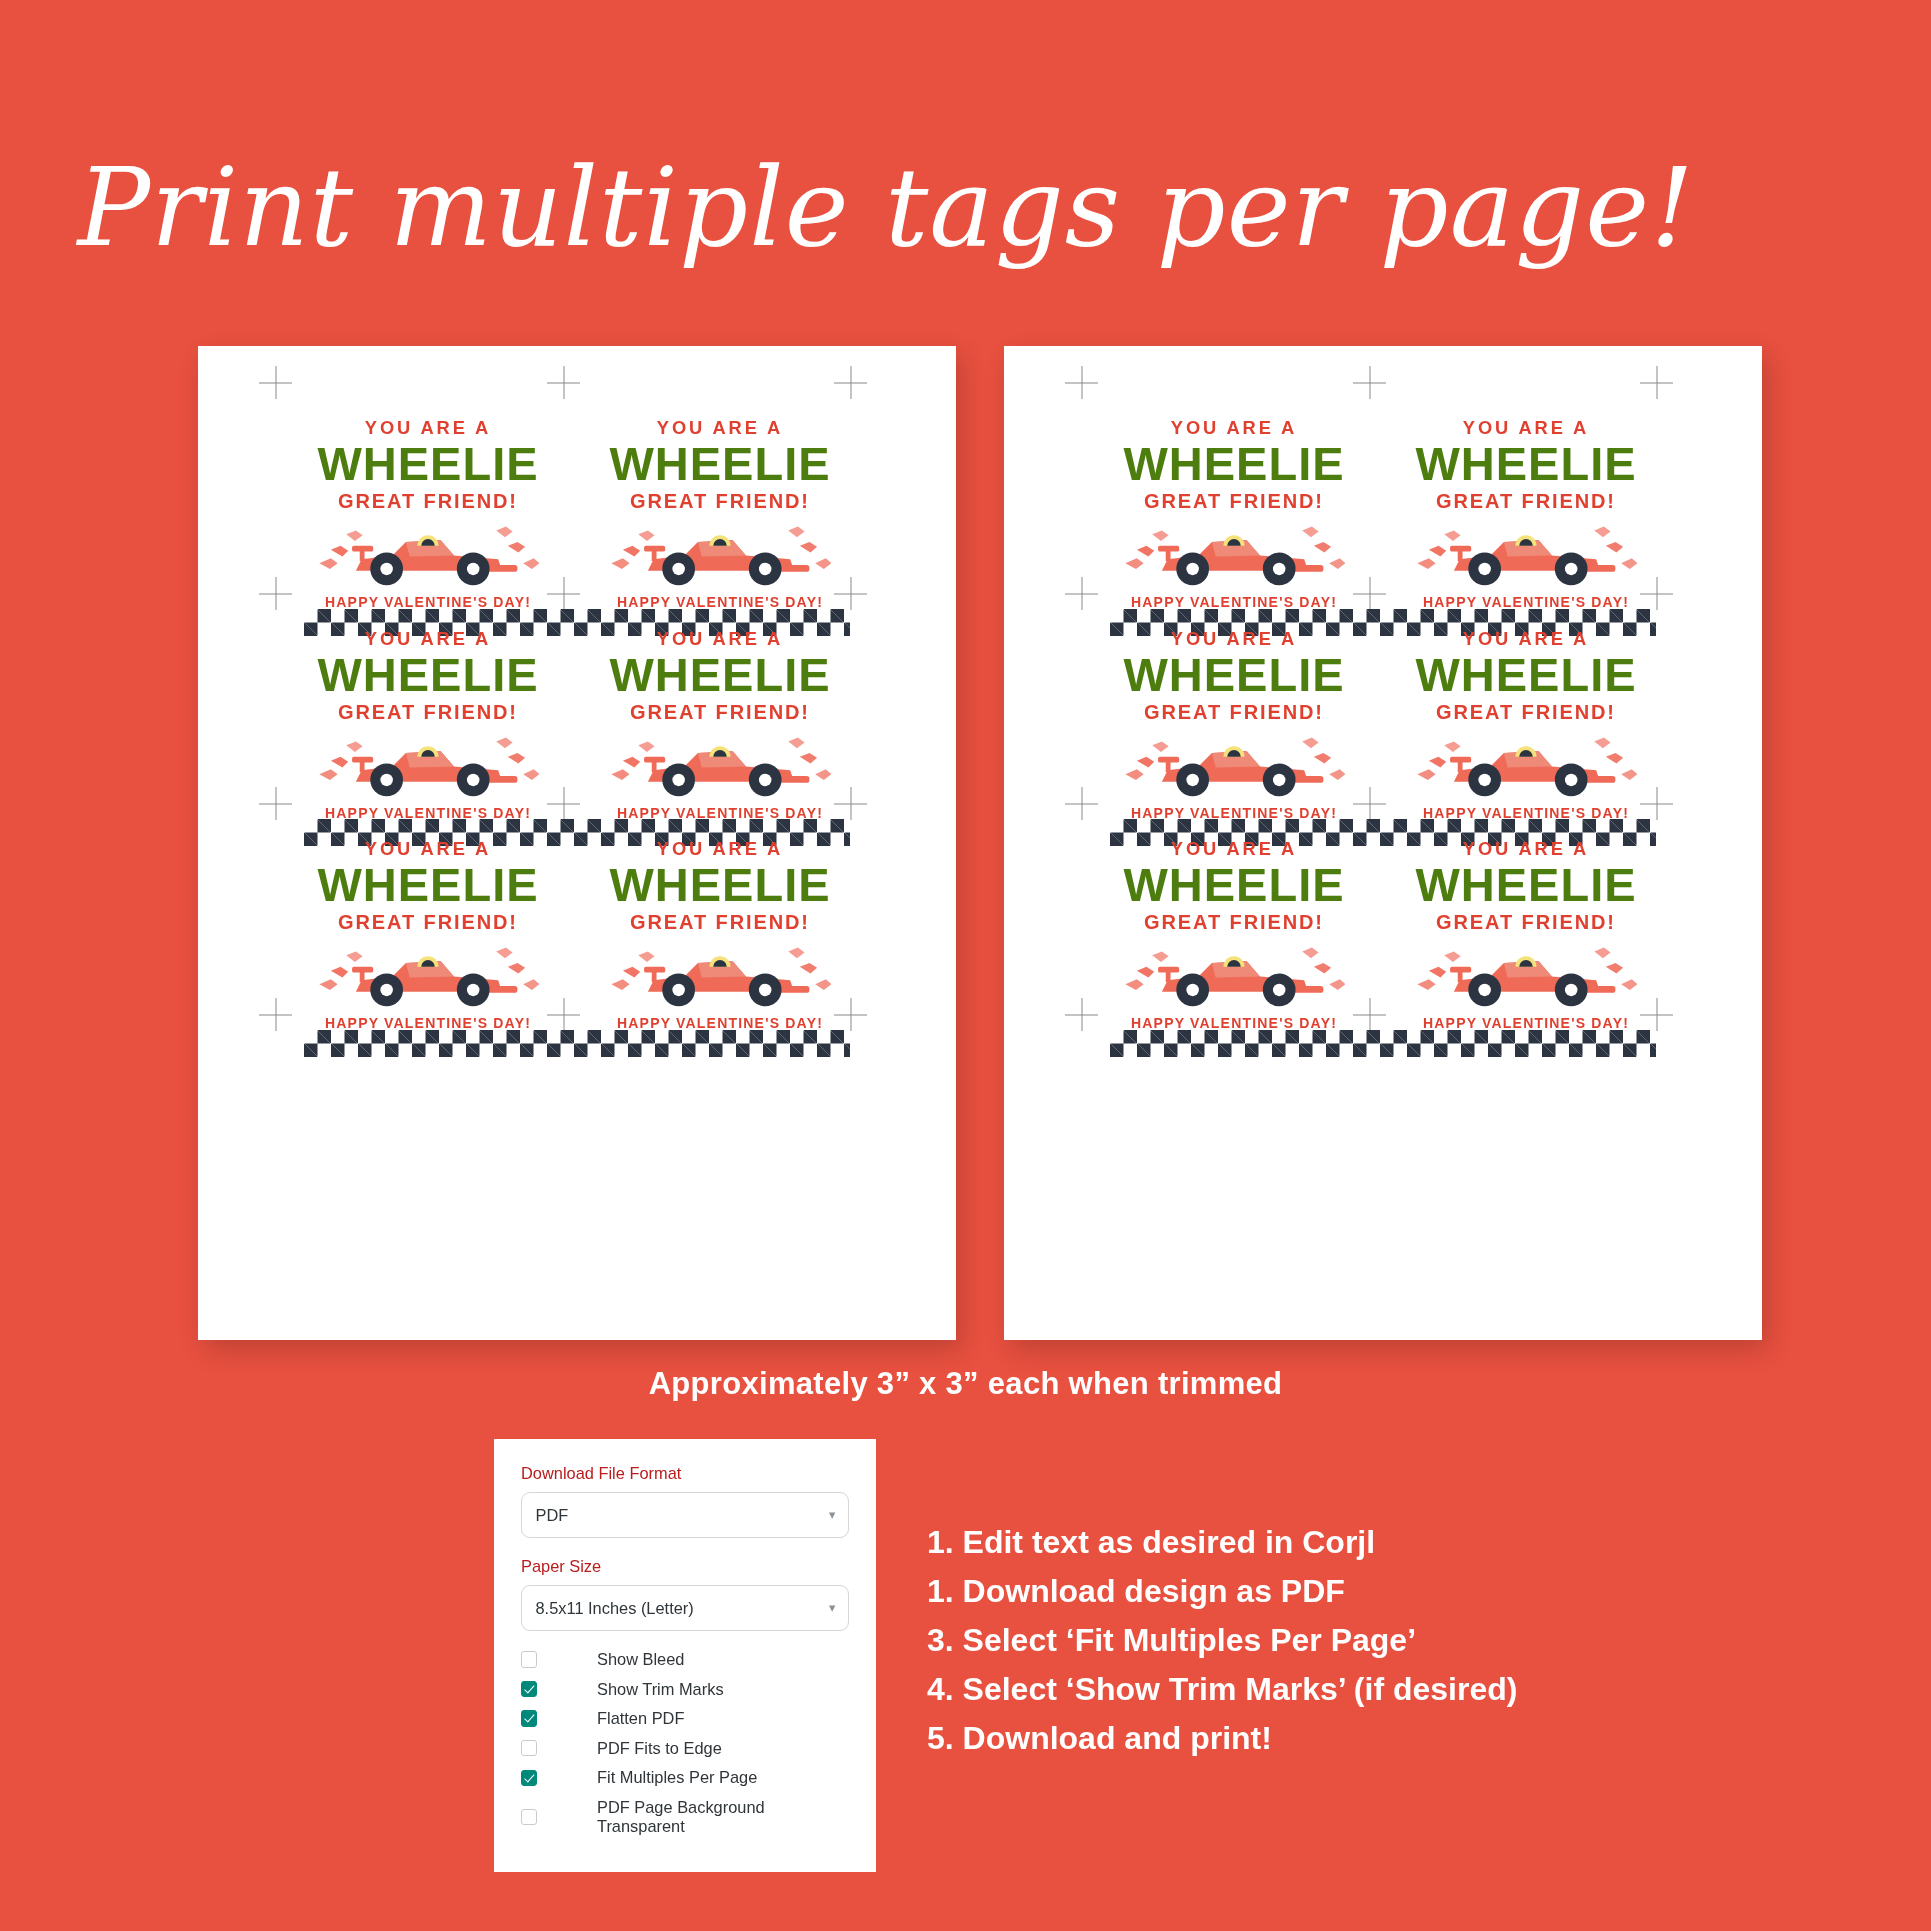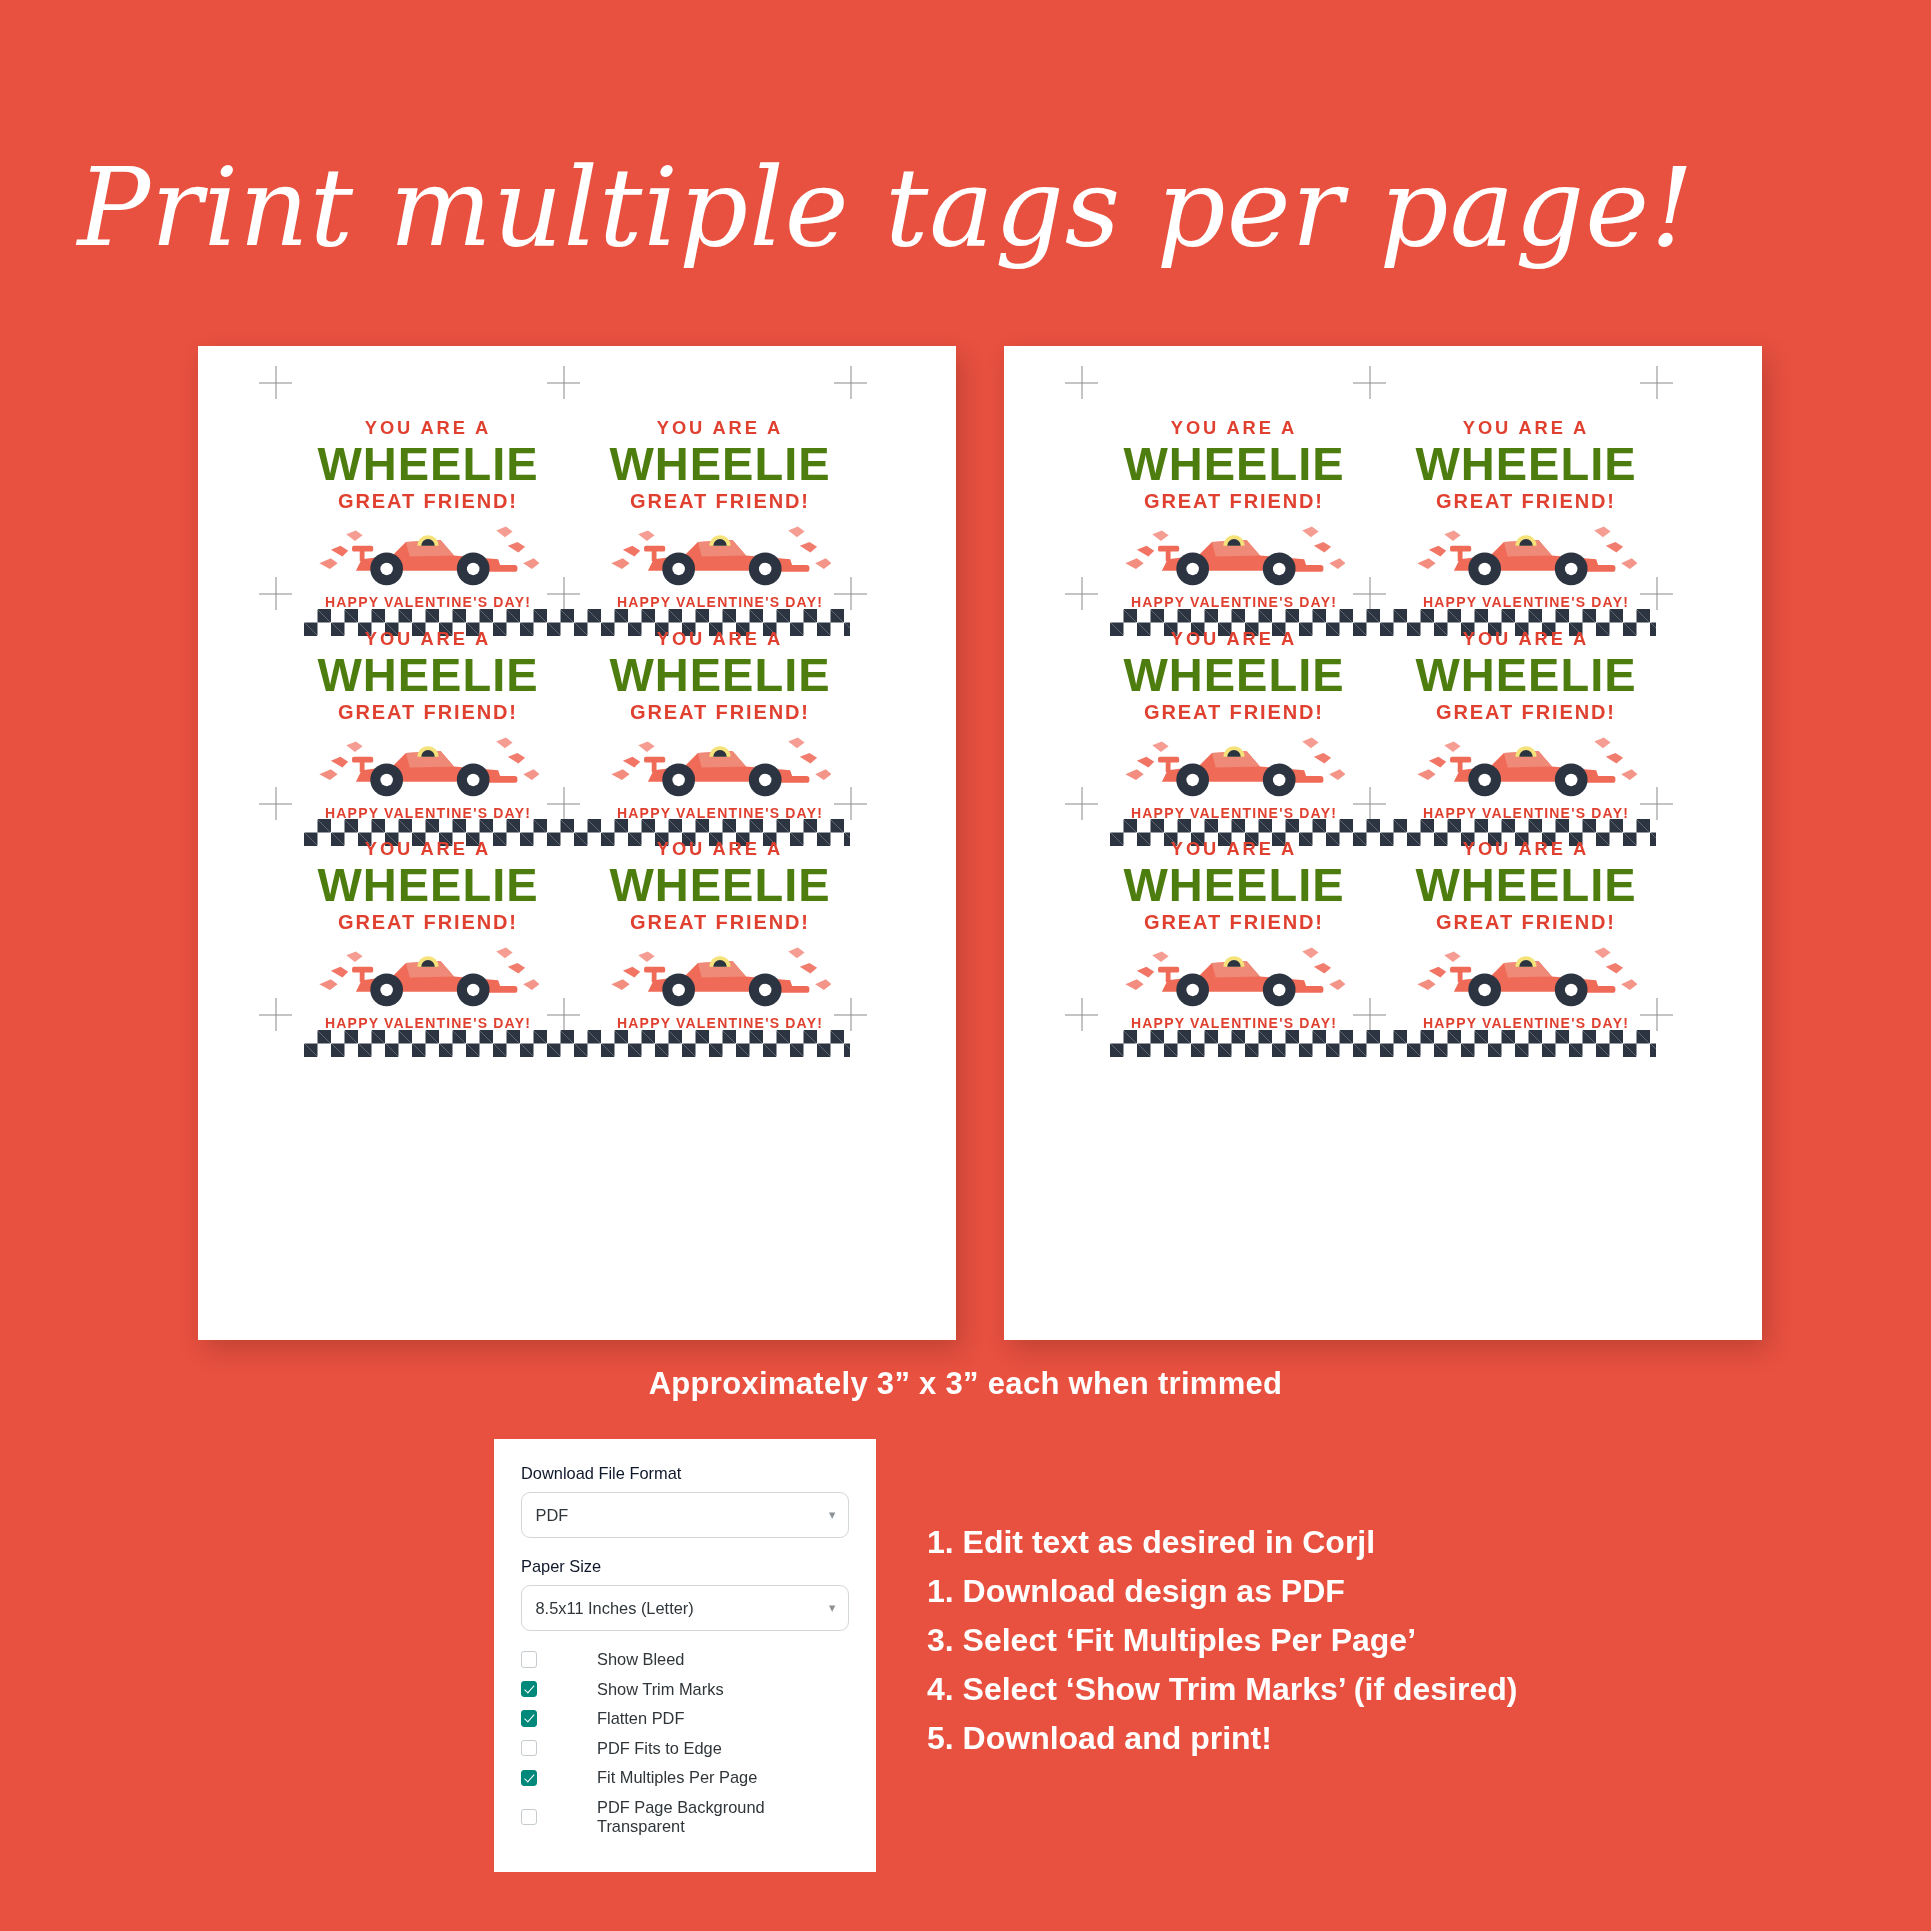--- a/index.html
+++ b/index.html
@@ -145,21 +145,21 @@
   .panel {
     position: absolute;
     left: 494px;
     top: 1439px;
     width: 382px;
     background: #ffffff;
     padding: 25px 27px 25px 27px;
     box-sizing: border-box;
   }
   .panel .field-label {
-    color: #0f172a;
+    color: #b91c1c;
     font-size: 16.4px;
     margin-bottom: 8.7px;
   }
   .select {
     position: relative;
     border: 1px solid #d2d7da;
     border-radius: 9px;
     height: 44px;
     line-height: 44px;
     padding: 0 13.5px;

